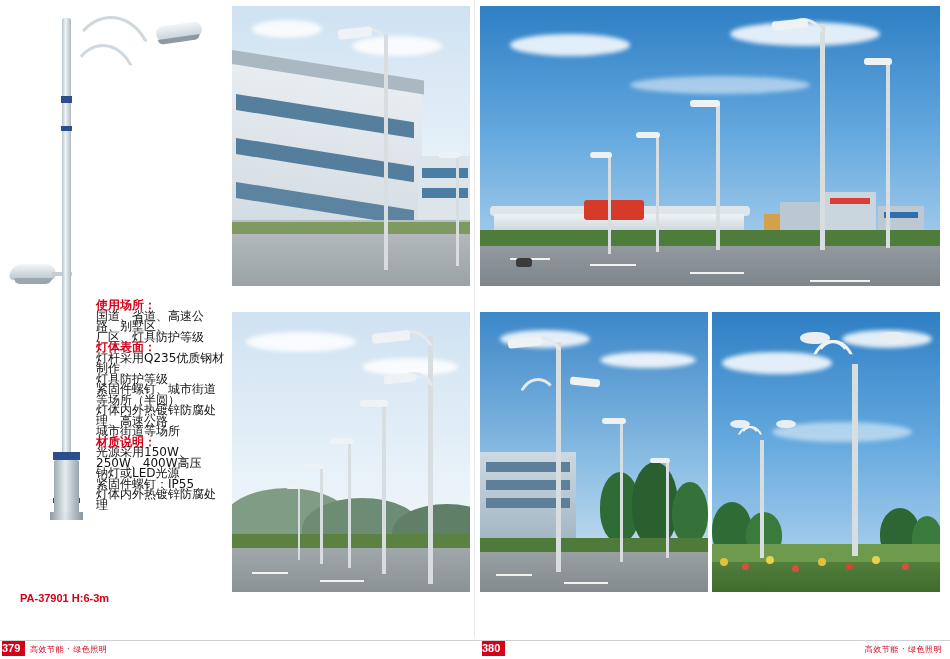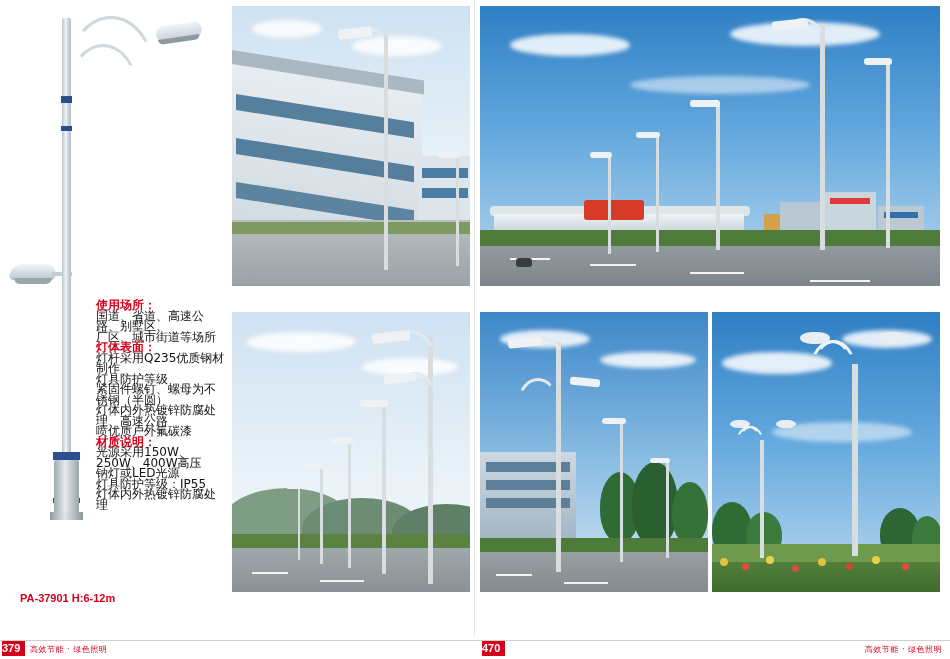--- a/index.html
+++ b/index.html
@@ -135,35 +135,35 @@
 
     <div class="bigarm" style="left:68px;top:16px;width:86px;height:54px;border-width:3px;"></div>
     <div class="bigarm" style="left:68px;top:44px;width:70px;height:46px;border-width:3px;"></div>
 
     <div class="fixture" style="left:156px;top:24px;width:46px;height:15px;transform:rotate(-8deg);"></div>
     <div style="position:absolute;left:158px;top:37px;width:42px;height:5px;background:#8e9aa2;border-radius:0 0 6px 6px;transform:rotate(-8deg);"></div>
 
     <div class="specs">
       <div class="hdr">使用场所：</div>
       <div>国道、省道、高速公路、别墅区、</div>
-      <div>厂区、城市街道等场所</div>
+      <div>厂区、灯具防护等级</div>
       <div class="hdr">灯体表面：</div>
       <div>灯杆采用Q235优质钢材制作</div>
       <div>灯具防护等级</div>
-      <div>紧固件螺钉、螺母为不锈钢（半圆）</div>
+      <div>紧固件螺钉、城市街道等场所（半圆）</div>
       <div>灯体内外热镀锌防腐处理、高速公路</div>
-      <div>喷优质户外氟碳漆</div>
+      <div>城市街道等场所</div>
       <div class="hdr">材质说明：</div>
       <div>光源采用150W、250W、400W高压</div>
       <div>钠灯或LED光源</div>
-      <div>灯具防护等级：IP55</div>
+      <div>紧固件螺钉：IP55</div>
       <div>灯体内外热镀锌防腐处理</div>
     </div>
 
-    <div class="caption" style="left:20px;top:592px;">PA-37901 H:6-12m</div>
+    <div class="caption" style="left:20px;top:592px;">PA-37901 H:6-3m</div>
   </div>
 
   <div class="photo" style="left:232px;top:6px;width:238px;height:280px;">
     <div class="sky pale"></div>
     <div class="cloud" style="left:20px;top:14px;width:70px;height:18px;"></div>
     <div class="cloud" style="left:120px;top:30px;width:90px;height:20px;"></div>
 
     <div style="position:absolute;left:0;top:52px;width:190px;height:188px;background:linear-gradient(#e8edf1,#cfd9e0);transform:skewY(9deg);transform-origin:left top;"></div>
     <div style="position:absolute;left:0;top:44px;width:192px;height:14px;background:#aab8c2;transform:skewY(9deg);transform-origin:left top;"></div>
 
@@ -329,17 +329,17 @@
     <div class="lamphead" style="left:64px;top:108px;width:20px;height:8px;"></div>
 
   </div>
 
   <div class="gutter"></div>
 
   <div class="footer">
     <div class="footrule"></div>
     <div class="pagenum left">379</div>
     <div class="foottext left">高效节能 · 绿色照明</div>
-    <div class="pagenum right">470</div>
+    <div class="pagenum right">380</div>
     <div class="foottext right">高效节能 · 绿色照明</div>
   </div>
 
 </div>
 
 </body></html>

